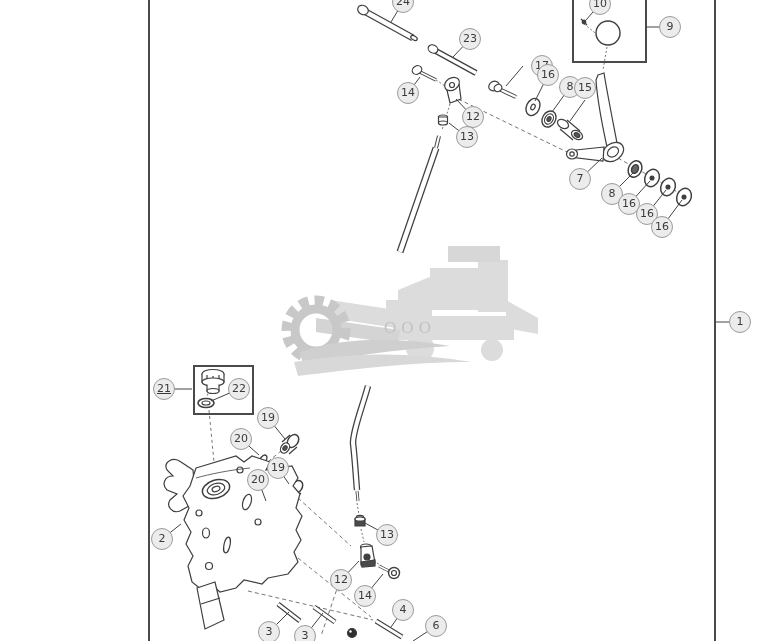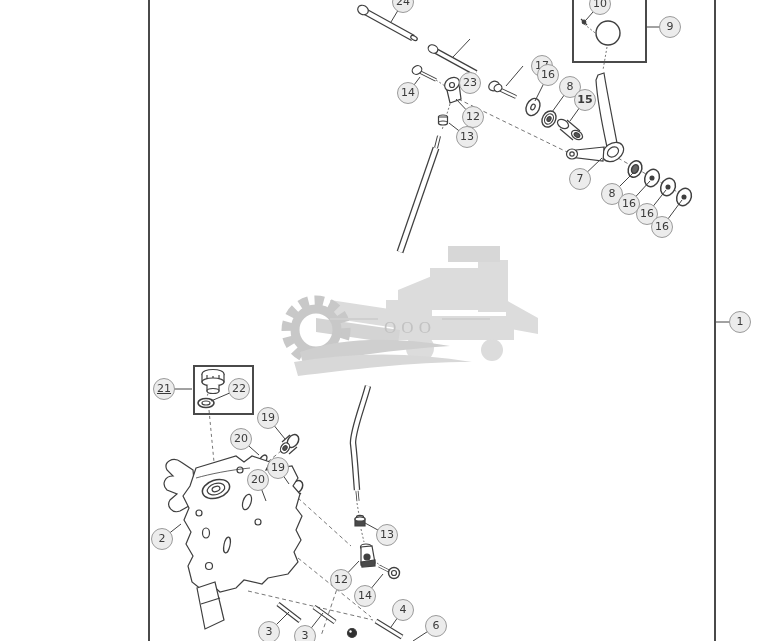--- a/index.html
+++ b/index.html
@@ -7,23 +7,23 @@
          font-family:"DejaVu Sans", sans-serif;}
   .vborder{position:absolute;top:0;bottom:0;width:2px;background:#4a4a4a;}
   .inset-box{position:absolute;border:2px solid #4a4a4a;background:transparent;z-index:2;}
   svg.layer{position:absolute;left:0;top:0;z-index:2;}
   svg#wm-art{z-index:1;}
   svg#leaders{z-index:3;}
   .callout{position:absolute;width:22px;height:22px;border-radius:50%;
            background:#ececec;border:1px solid #9b9b9b;color:#3a3a3a;
            font-size:11px;line-height:20px;text-align:center;
            transform:translate(-50%,-50%);z-index:4;box-sizing:border-box;}
-  .wm-ooo{position:absolute;left:330px;top:318px;width:160px;display:flex;
-          gap:6px;color:#c2c2c2;font-family:"Liberation Serif", serif;font-size:17px;
-          letter-spacing:5px;z-index:1;}
+  .wm-ooo{position:absolute;left:330px;top:318px;width:160px;display:flex;align-items:center;
+          gap:0;color:#c2c2c2;font-family:"Liberation Serif", serif;font-size:17px;
+          letter-spacing:5px;z-index:1;flex-direction:column;}
   .wm-ooo .rule{flex:1;height:2px;background:#cfcfcf;}
   .wm-name{position:absolute;left:300px;top:333px;width:210px;text-align:center;
            color:#c6c6c6;font-family:"Liberation Serif", serif;font-weight:bold;
            font-size:32px;letter-spacing:1px;z-index:1;}
 </style>
 </head>
 <body>
 
 <div id="stage">
 
@@ -307,28 +307,28 @@
       <line x1="387" y1="535" x2="365" y2="523" stroke="#444444" stroke-width="1"></line>
       <line x1="341" y1="580" x2="359" y2="561" stroke="#444444" stroke-width="1"></line>
       <line x1="365" y1="596" x2="383" y2="574" stroke="#444444" stroke-width="1"></line>
       <line x1="269" y1="632" x2="289" y2="612" stroke="#444444" stroke-width="1"></line>
       <line x1="305" y1="636" x2="323" y2="613" stroke="#444444" stroke-width="1"></line>
       <line x1="403" y1="610" x2="391" y2="627" stroke="#444444" stroke-width="1"></line>
       <line x1="436" y1="626" x2="413" y2="641" stroke="#444444" stroke-width="1"></line>
     </svg>
   <div id="callouts-layer">
       <div class="callout" style="left: 403px; top: 2px;">24</div>
-      <div class="callout" style="left: 470px; top: 39px; margin-top: 44px;">23</div>
+      <div class="callout" style="left: 470px; top: 39px;">23</div>
       <div class="callout" style="left: 408px; top: 93px;">14</div>
       <div class="callout" style="left: 473px; top: 117px;">12</div>
       <div class="callout" style="left: 467px; top: 137px;">13</div>
       <div class="callout" style="left: 542px; top: 66px;">17</div>
       <div class="callout" style="left: 548px; top: 75px;">16</div>
       <div class="callout" style="left: 570px; top: 87px;">8</div>
-      <div class="callout" style="left: 585px; top: 100px; font-weight: bold;">15</div>
+      <div class="callout" style="left: 585px; top: 88px;">15</div>
       <div class="callout" style="left: 600px; top: 4px;">10</div>
       <div class="callout" style="left: 670px; top: 27px;">9</div>
       <div class="callout" style="left: 580px; top: 179px;">7</div>
       <div class="callout" style="left: 612px; top: 194px;">8</div>
       <div class="callout" style="left: 629px; top: 204px;">16</div>
       <div class="callout" style="left: 647px; top: 214px;">16</div>
       <div class="callout" style="left: 662px; top: 227px;">16</div>
       <div class="callout" style="left: 740px; top: 322px;">1</div>
       <div class="callout" style="left: 164px; top: 389px; text-decoration: underline;">21</div>
       <div class="callout" style="left: 239px; top: 389px;">22</div>

